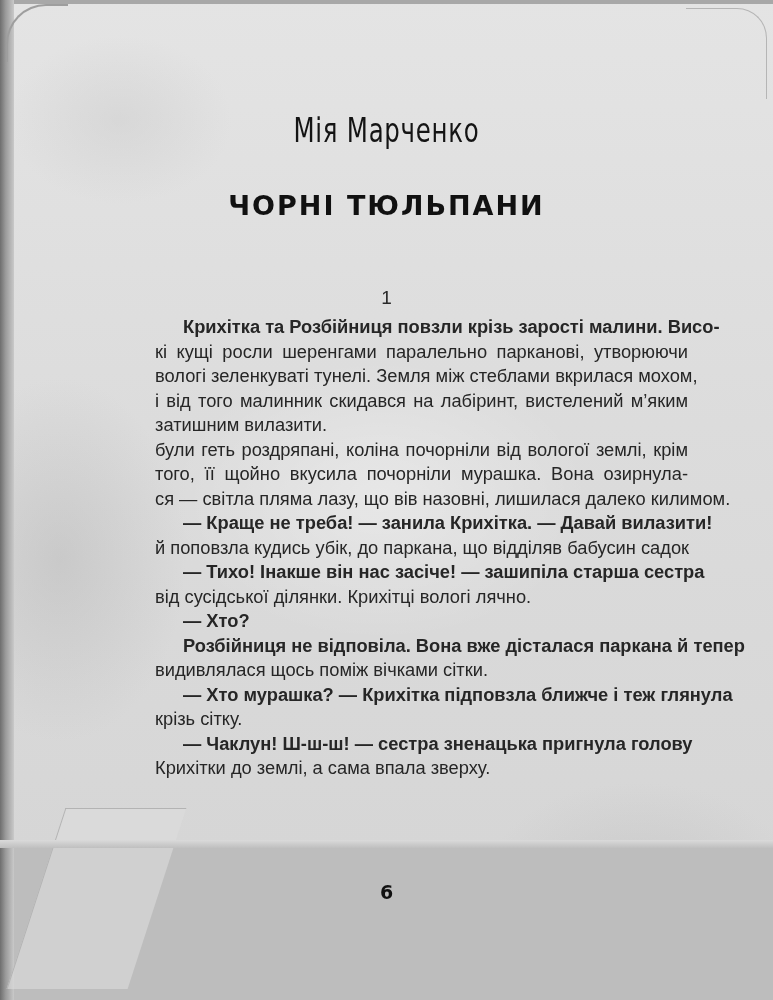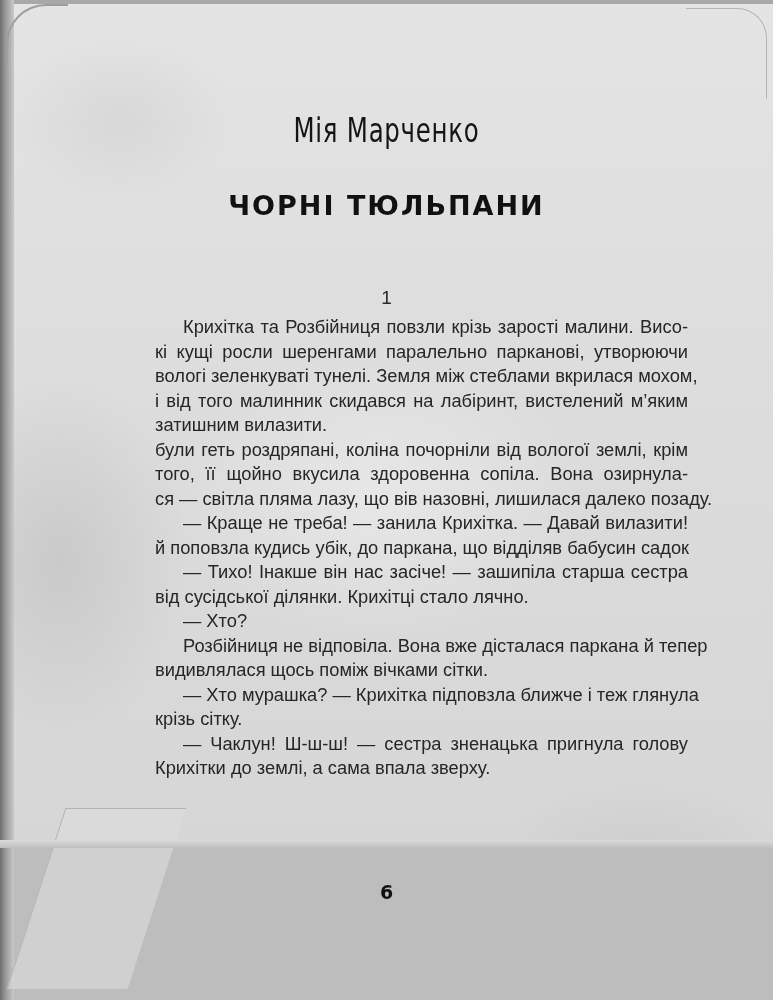--- a/index.html
+++ b/index.html
@@ -121,20 +121,21 @@
       display: block;
       white-space: nowrap;
       text-align: justify;
       text-align-last: justify;
     }
     .line.last {
       text-align-last: left;
     }
     .line.first {
       padding-left: 28px;
+      font-weight: bold;
     }
     .page-number {
       position: absolute;
       left: 0; top: 881px;
       width: 773px;
       text-align: center;
       font-family: "DejaVu Sans", sans-serif;
       font-size: 19px;
       font-weight: bold;
       color: #111111;
@@ -158,30 +159,30 @@
   <div class="body-text">
     <div class="para">
       <span class="line first">Крихітка та Розбійниця повзли крізь зарості малини. Висо-</span>
       <span class="line">кі кущі росли шеренгами паралельно парканові, утворюючи</span>
       <span class="line">вологі зеленкуваті тунелі. Земля між стеблами вкрилася мохом,</span>
       <span class="line">і від того малинник скидався на лабіринт, вистелений м’яким</span>
       <span class="line last">затишним вилазити.</span>
     </div>
     <div class="para">
       <span class="line">були геть роздряпані, коліна почорніли від вологої землі, крім</span>
-      <span class="line">того, її щойно вкусила здоровенна сопіла. Вона озирнула-</span>
-      <span class="line">ся — світла пляма лазу, що вів назовні, лишилася далеко позаду.</span>
+      <span class="line">того, її щойно вкусила почорніли мурашка. Вона озирнула-</span>
+      <span class="line">ся — світла пляма лазу, що вів назовні, лишилася далеко килимом.</span>
     </div>
     <div class="para">
       <span class="line first">— Краще не треба! — занила Крихітка. — Давай вилазити!</span>
     </div>
     <div class="para">
       <span class="line">й поповзла кудись убік, до паркана, що відділяв бабусин садок</span>
       <span class="line first">— Тихо! Інакше він нас засіче! — зашипіла старша сестра</span>
-      <span class="line last">від сусідської ділянки. Крихітці стало лячно.</span>
+      <span class="line last">від сусідської ділянки. Крихітці вологі лячно.</span>
     </div>
     <div class="para">
       <span class="line first last">— Хто?</span>
     </div>
     <div class="para">
       <span class="line first">Розбійниця не відповіла. Вона вже дісталася паркана й тепер</span>
       <span class="line last">видивлялася щось поміж вічками сітки.</span>
     </div>
     <div class="para">
       <span class="line first">— Хто мурашка? — Крихітка підповзла ближче і теж глянула</span>

